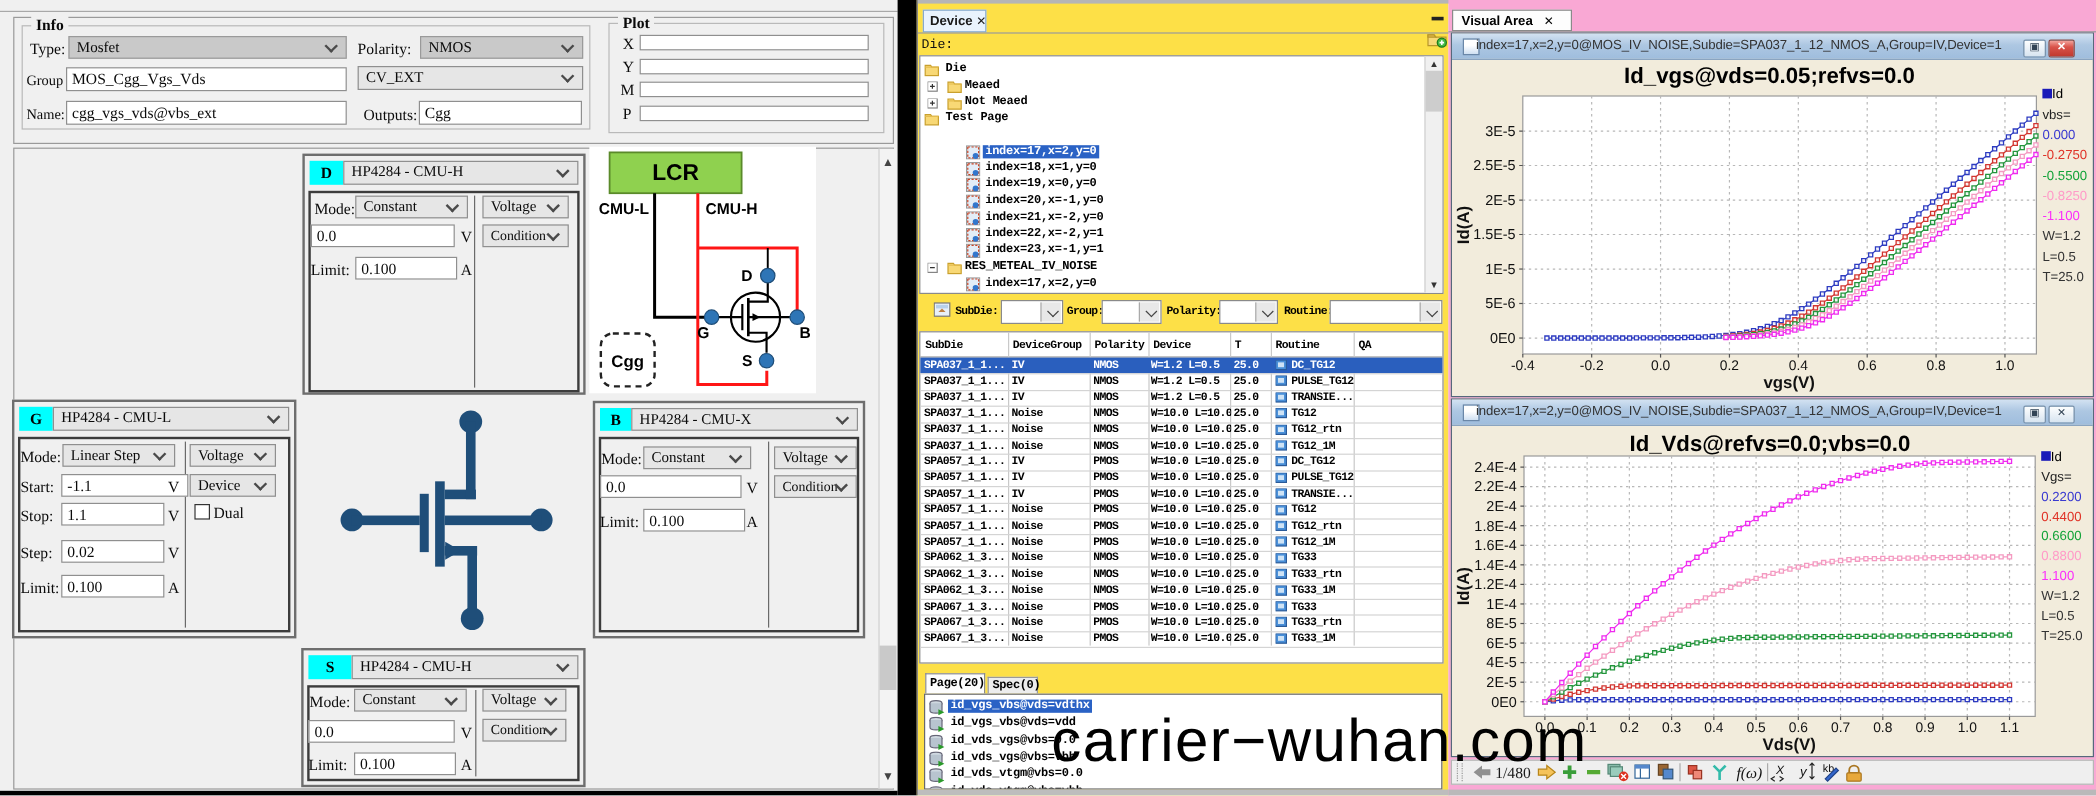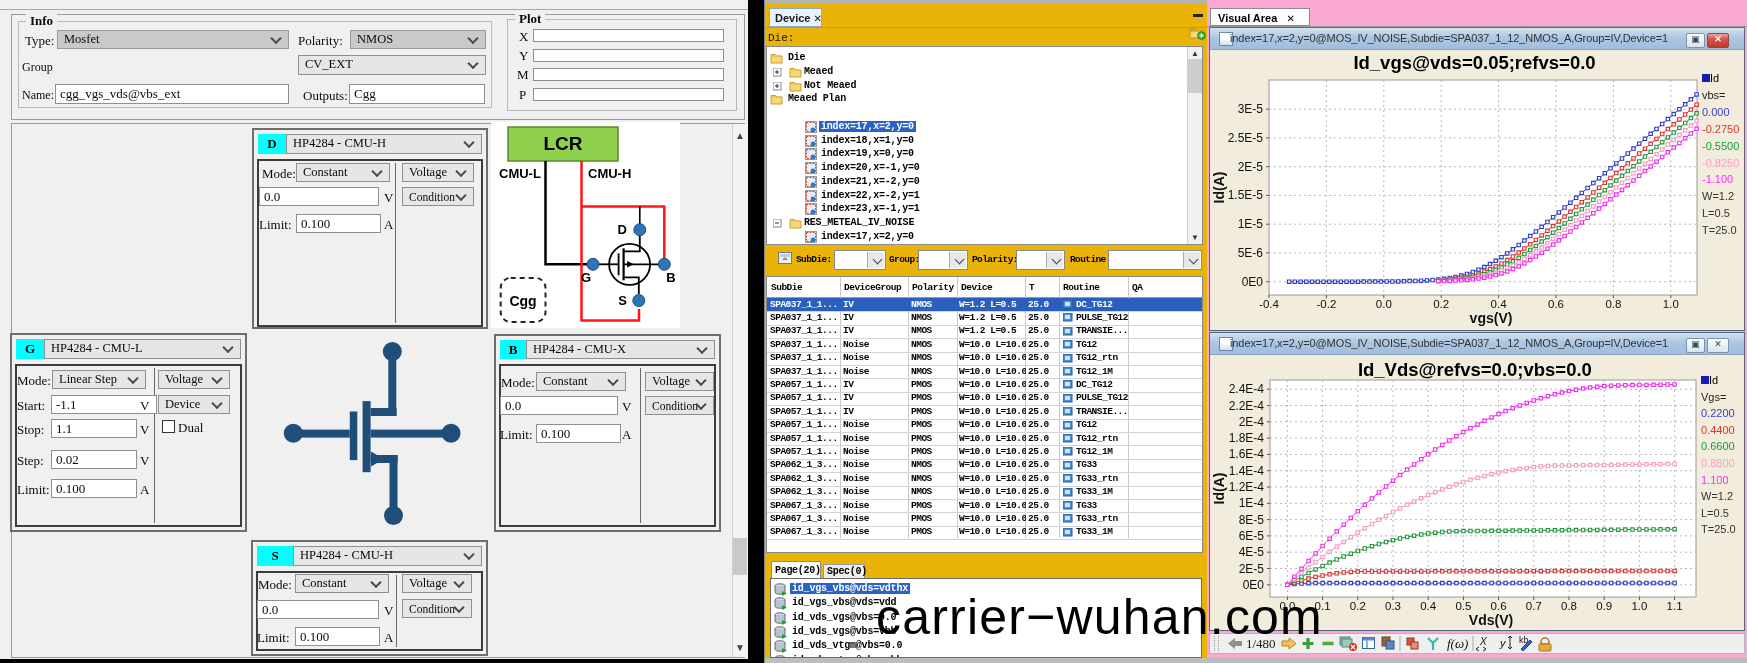--- a/index.html
+++ b/index.html
@@ -25,20 +25,21 @@
   <div class="a" style="left:11px;top:14px;width:734px;height:106px;border:1px solid #9a9a9a;box-sizing:border-box"></div>
 
   <div class="gb" style="left:18px;top:21px;width:474px;height:87px">
         <b>Info</b>
       </div>
   <div class="lbl" style="left:25px;top:33px">Type:</div>
   <div class="dd gray" style="left:57px;top:30px;width:232px;height:19px">Mosfet</div>
   <div class="lbl" style="left:298px;top:33px">Polarity:</div>
   <div class="dd gray" style="left:350px;top:30px;width:136px;height:19px">NMOS</div>
   <div class="lbl" style="left:22px;top:60px;font-size:12px">Group</div>
+  <div class="fld" style="left:55px;top:56px;width:234px;height:20px">MOS_Cgg_Vgs_Vds</div>
   <div class="dd" style="left:298px;top:55px;width:188px;height:20px">CV_EXT</div>
   <div class="lbl" style="left:22px;top:88px;font-size:12px">Name:</div>
   <div class="fld" style="left:55px;top:84px;width:234px;height:20px">cgg_vgs_vds@vbs_ext</div>
   <div class="lbl" style="left:303px;top:88px">Outputs:</div>
   <div class="fld" style="left:349px;top:84px;width:136px;height:20px">Cgg</div>
 
   <div class="gb" style="left:507px;top:19px;width:230px;height:92px">
         <b>Plot</b>
       </div>
   <div class="lbl" style="left:519px;top:29px">X</div>
@@ -174,21 +175,21 @@
   <div class="a" style="left:732px;top:124px;width:14px;height:533px;background:#f3f3f3;border-left:1px solid #d0d0d0">
     <div class="a" style="left:2px;top:6px;font:10px 'Liberation Sans';color:#444">▲</div>
     <div class="a" style="left:0px;top:414px;width:14px;height:37px;background:#c9c9c9"></div>
     <div class="a" style="left:2px;top:518px;font:10px 'Liberation Sans';color:#444">▼</div>
   </div>
   <div class="a" style="left:0;top:659px;width:748px;height:4px;background:#000"></div>
 </div>
 
 <div class="a" style="left:748px;top:0;width:16px;height:663px;background:#000"></div>
 
-<div class="a" id="mid" style="left:764px;top:0;width:443px;height:663px;background:#eab308;border-left:1px solid #888;box-sizing:border-box">
+<div class="a" id="mid" style="left:764px;top:0;width:443px;height:663px;background:#fde047;border-left:1px solid #888;box-sizing:border-box">
   <div class="a" style="left:0;top:0;width:443px;height:3px;background:#b5b5b5"></div>
 
   <div class="a" style="left:4px;top:8px;width:53px;height:19px;background:#e9f3fd;border:1px solid #86aacd;box-sizing:border-box;font:bold 11px 'Liberation Sans';color:#1a1a1a;white-space:nowrap;padding:3px 0 0 5px">Device&nbsp;<span style="font-weight:normal;font-size:10px">✕</span></div>
   <div class="a" style="left:0;top:26.5px;width:443px;height:1px;background:#9a9a9a"></div>
   <div class="a" style="left:428px;top:14px;width:10px;height:2.5px;background:#222"></div>
 
   <div class="a" style="left:3px;top:32px;font:11px 'Liberation Mono',monospace;color:#111">Die:</div>
   <div class="a" id="foldplus" style="left:424px;top:25px;width:16px;height:14px">
         <svg style="display:block" width="17" height="15">
           <path d="M1 4 h5 l1.5 2 H16 V13 H1 z" fill="#f7d877" stroke="#b8962a"></path>
@@ -241,21 +242,21 @@
           </span>
           <span style="position:absolute;left:37px;top:1px;font:bold 10px 'Liberation Mono',monospace;letter-spacing:-0.2px">Not Meaed</span>
         </div>
         <div style="position:absolute;left:0;top:45.2px;height:13.75px;width:435px;white-space:nowrap">
           <span style="position:absolute;left:3px;top:1px">
             <svg style="display:block" width="13" height="12">
               <path d="M1 2.5 h4.5 l1 1.5 H12 V11 H1 z" fill="#f8d875" stroke="#c9a02d"></path>
               <path d="M1 4 H12" stroke="#e4bc4e"></path>
             </svg>
           </span>
-          <span style="position:absolute;left:21px;top:1px;font:bold 10px 'Liberation Mono',monospace;letter-spacing:-0.2px">Meaed Plan</span>
+          <span style="position:absolute;left:21px;top:1px;font:bold 10px 'Liberation Mono',monospace;letter-spacing:-0.2px">Test Page</span>
         </div>
         <div style="position:absolute;left:0;top:72.8px;height:13.75px;width:435px;white-space:nowrap">
           <span style="position:absolute;left:38px;top:1px">
             <svg style="display:block" width="12" height="12">
               <rect x="0.5" y="0.5" width="11" height="11" fill="#e3edf7" stroke="#9a9a9a"></rect>
               <rect x="1.5" y="1.5" width="9" height="9" fill="none" stroke="#cc4422" stroke-dasharray="1.8,1.3"></rect>
               <circle cx="8" cy="9" r="2.4" fill="#3377cc"></circle>
             </svg>
           </span>
           <span style="position:absolute;left:52px;top:1px;font:bold 10px 'Liberation Mono',monospace;letter-spacing:-0.2px;background:#2a62c5;color:#fff;padding:0 2px">index=17,x=2,y=0</span>

